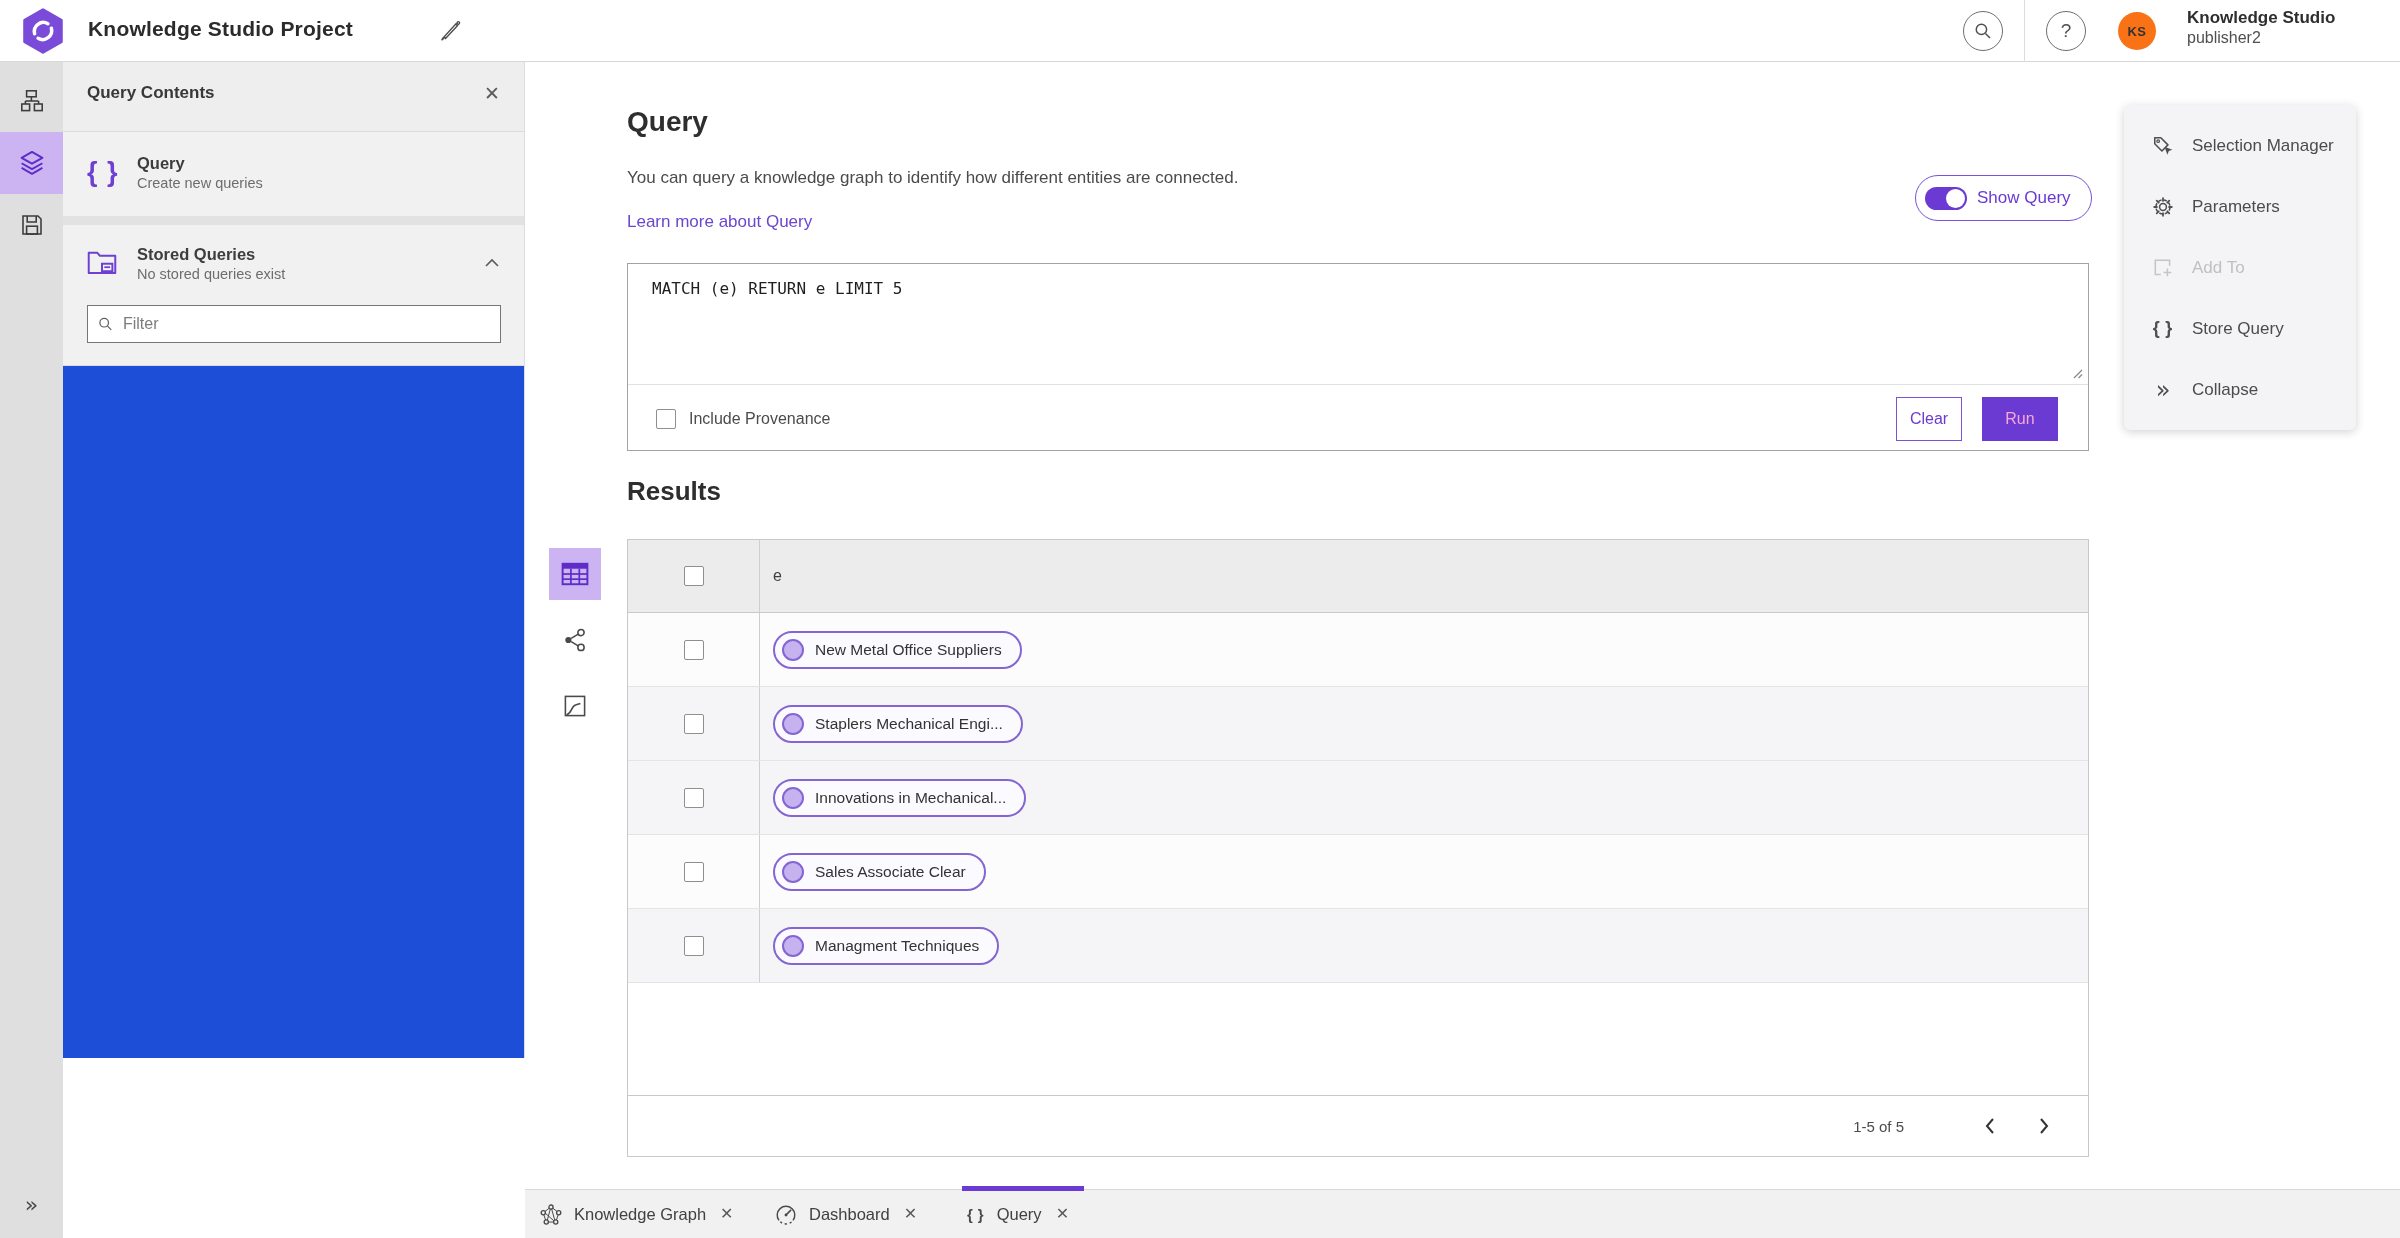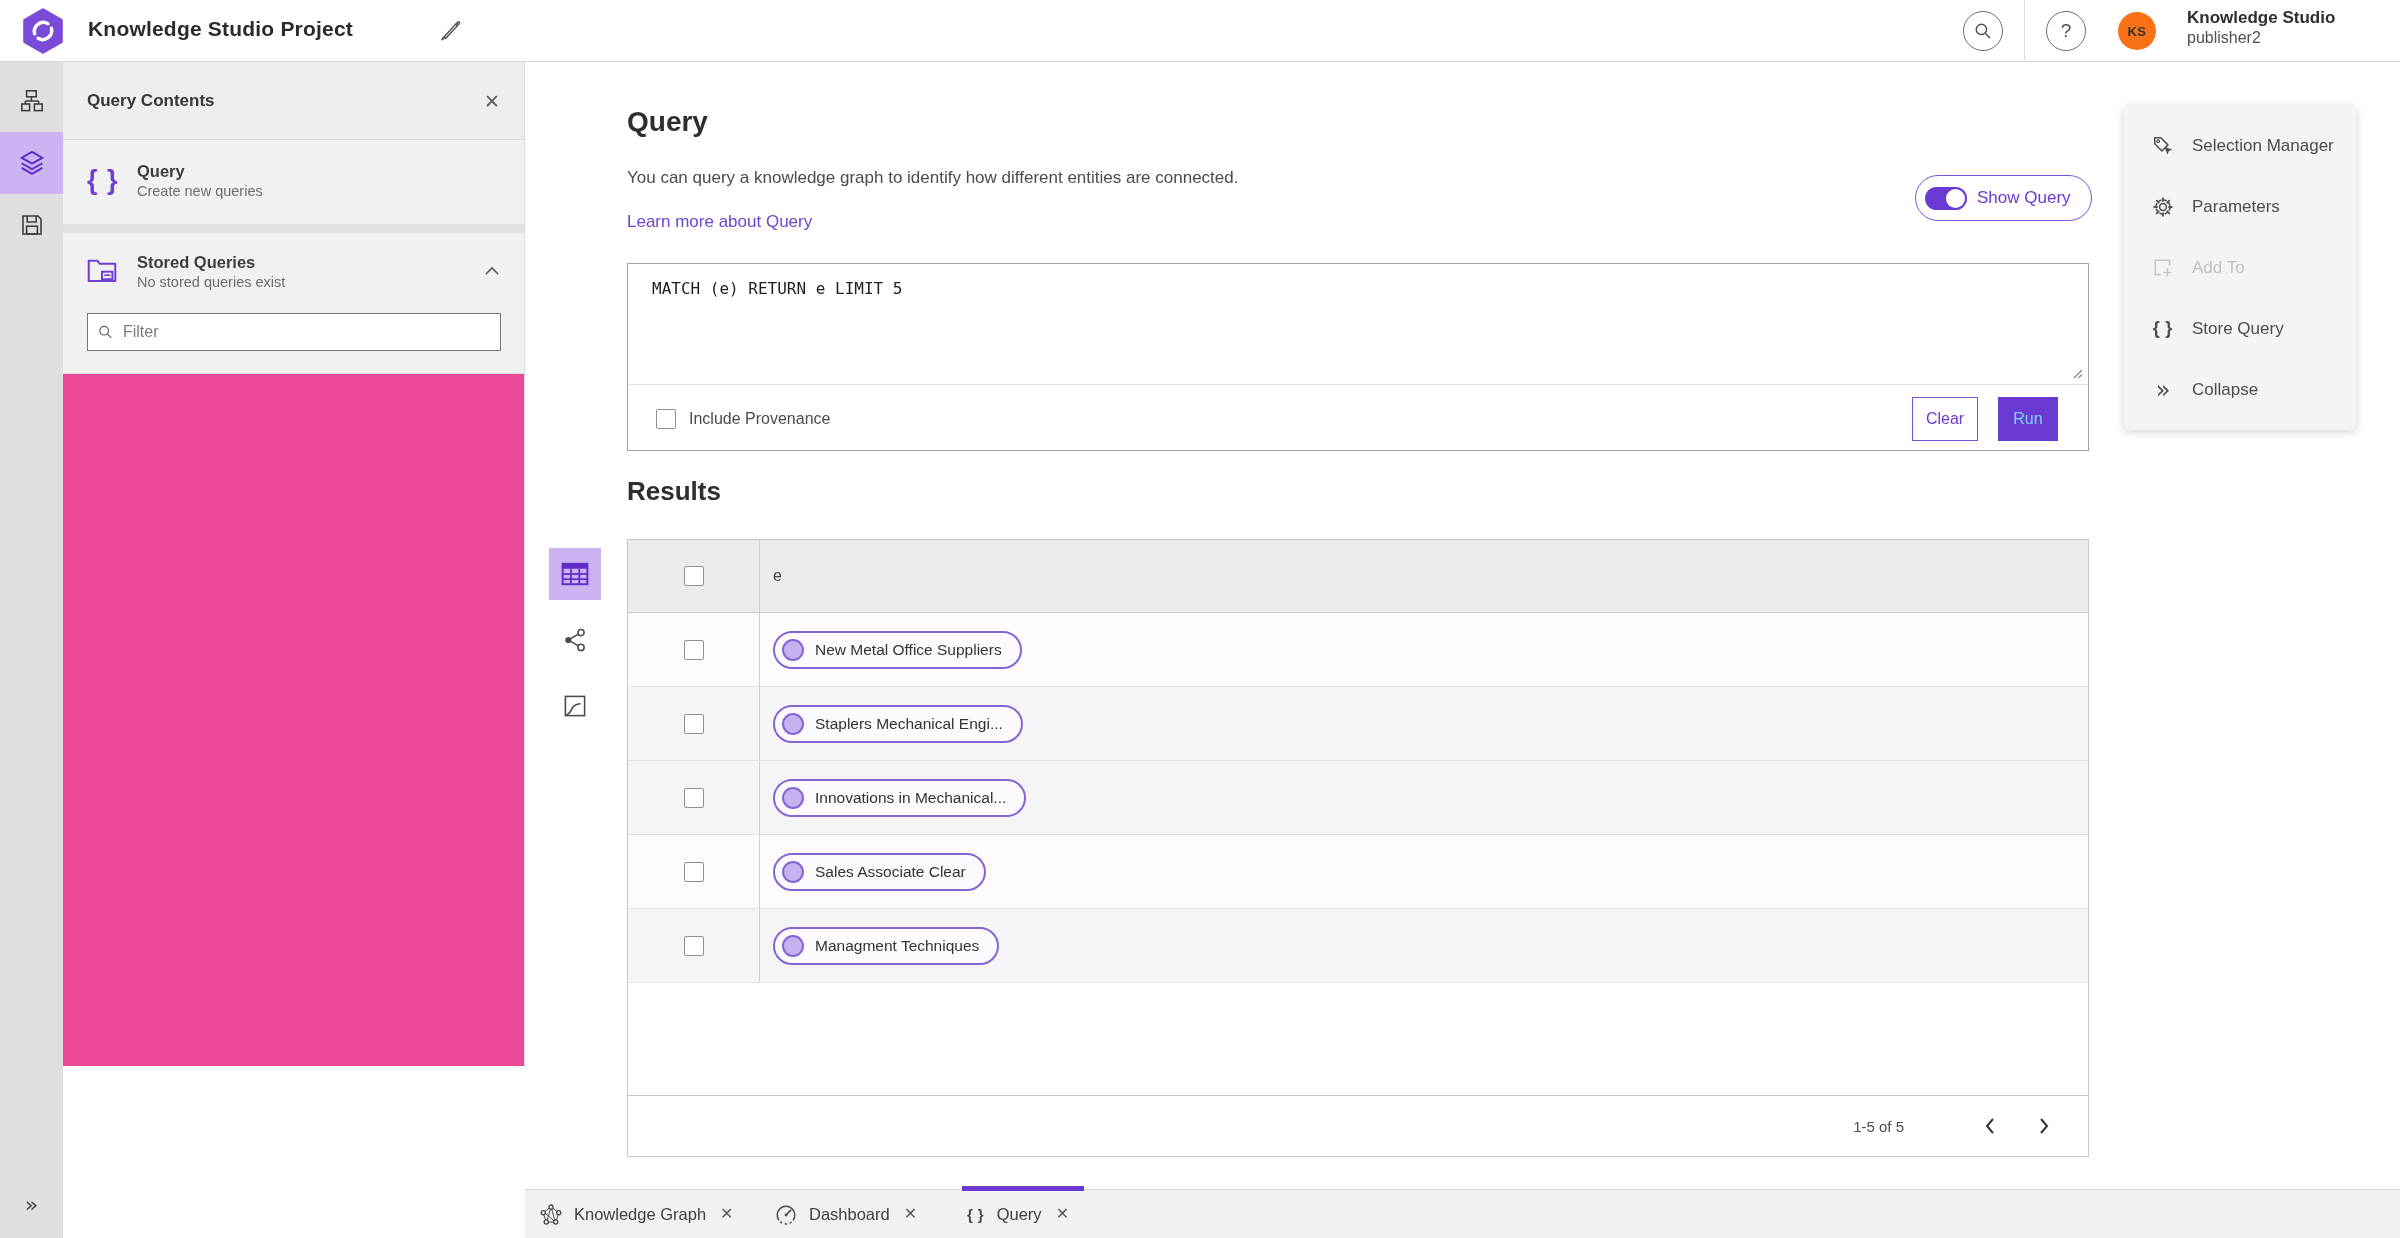--- a/index.html
+++ b/index.html
@@ -28,21 +28,21 @@
   
   .rail { position:absolute; left:0; top:62px; width:63px; height:1176px; background:#e0dfe0; z-index:4; }
   .rail-btn { position:relative; width:63px; height:62px; display:flex; align-items:center; justify-content:center; cursor:pointer; }
   .rail-btn.rb1 { margin-top:8px; }
   .rail-btn.active { background:#ccb4f3; }
   .rail-expand { position:absolute; left:0; bottom:14px; width:63px; height:40px; display:flex; align-items:center;
                  justify-content:center; font-size:22px; color:#4a4a4a; cursor:pointer;
                  font-family:"DejaVu Sans", sans-serif; }
 
   
-  .sidebar { position:absolute; left:63px; top:62px; width:462px; height:1004px; background:#ec4899;
+  .sidebar { position:absolute; left:63px; top:54px; width:462px; height:1004px; background:#1d4ed8;
              border-right:1px solid #dcdcdc; z-index:3; }
   .sb-header { position:relative; height:78px; background:#efeeef; border-bottom:1px solid #dbdbdb;
                display:flex; align-items:center; padding:0 24px; }
   .sb-title { font-size:17px; font-weight:600; color:#383838; }
   .sb-close { margin-left:auto; background:none; border:none; font-size:19px; color:#5c5c5c; cursor:pointer;
               font-family:"DejaVu Sans", sans-serif; }
   .sb-item { position:relative; background:#f2f1f2; padding:20px 24px 22px 24px; display:flex; align-items:center;
              cursor:pointer; }
   .sb-item .braces { font-size:27px; color:#6d3fd3; font-weight:bold; width:50px; letter-spacing:2px; }
   .sb-item-texts { line-height:1.35; }
@@ -77,21 +77,21 @@
                  font-family:"DejaVu Sans Mono", monospace; font-size:16px; color:#1f1f1f;
                  padding:15px 24px; border-bottom:1px solid #e2e1e3; background:#fff; }
   .resize-handle { position:absolute; right:4px; top:102px; }
   .q-controls { position:absolute; left:0; top:122px; width:100%; height:65px; display:flex; align-items:center;
                 padding:0 30px 0 28px; }
   .checkbox { width:20px; height:20px; background:#fff; border:1.5px solid #8f8f8f; border-radius:2px; cursor:pointer; flex:none; }
   .cb-label { margin-left:13px; font-size:16px; color:#4b4b4b; }
   .q-spacer { flex:1; }
   .btn-clear { width:66px; height:44px; background:#fff; border:1.5px solid #7a52d6; color:#6a3ad2;
                font-size:16px; font-family:"Liberation Sans", sans-serif; cursor:pointer; margin-right:20px; }
-  .btn-run { width:60px; height:44px; background:#6a3ad2; border:none; color:#7dd3fc; font-size:16px;
+  .btn-run { width:76px; height:44px; background:#6a3ad2; border:none; color:#f9a8d4; font-size:16px;
              font-family:"Liberation Sans", sans-serif; cursor:pointer; }
 
   .r-heading { position:absolute; left:102px; top:414px; font-size:26px; font-weight:bold; color:#2e2e2e; }
 
   .view-rail { position:absolute; left:24px; top:486px; width:52px; }
   .view-btn { width:52px; height:52px; display:flex; align-items:center; justify-content:center; cursor:pointer; margin-bottom:14px; }
   .view-btn.active { background:#ccb4f3; }
 
   .results-table { position:absolute; left:102px; top:477px; width:1462px; height:618px; border:1px solid #c9c9c9; background:#fff; }
   .t-header { height:73px; background:#ececec; border-bottom:1px solid #c9c9c9; display:flex; }

